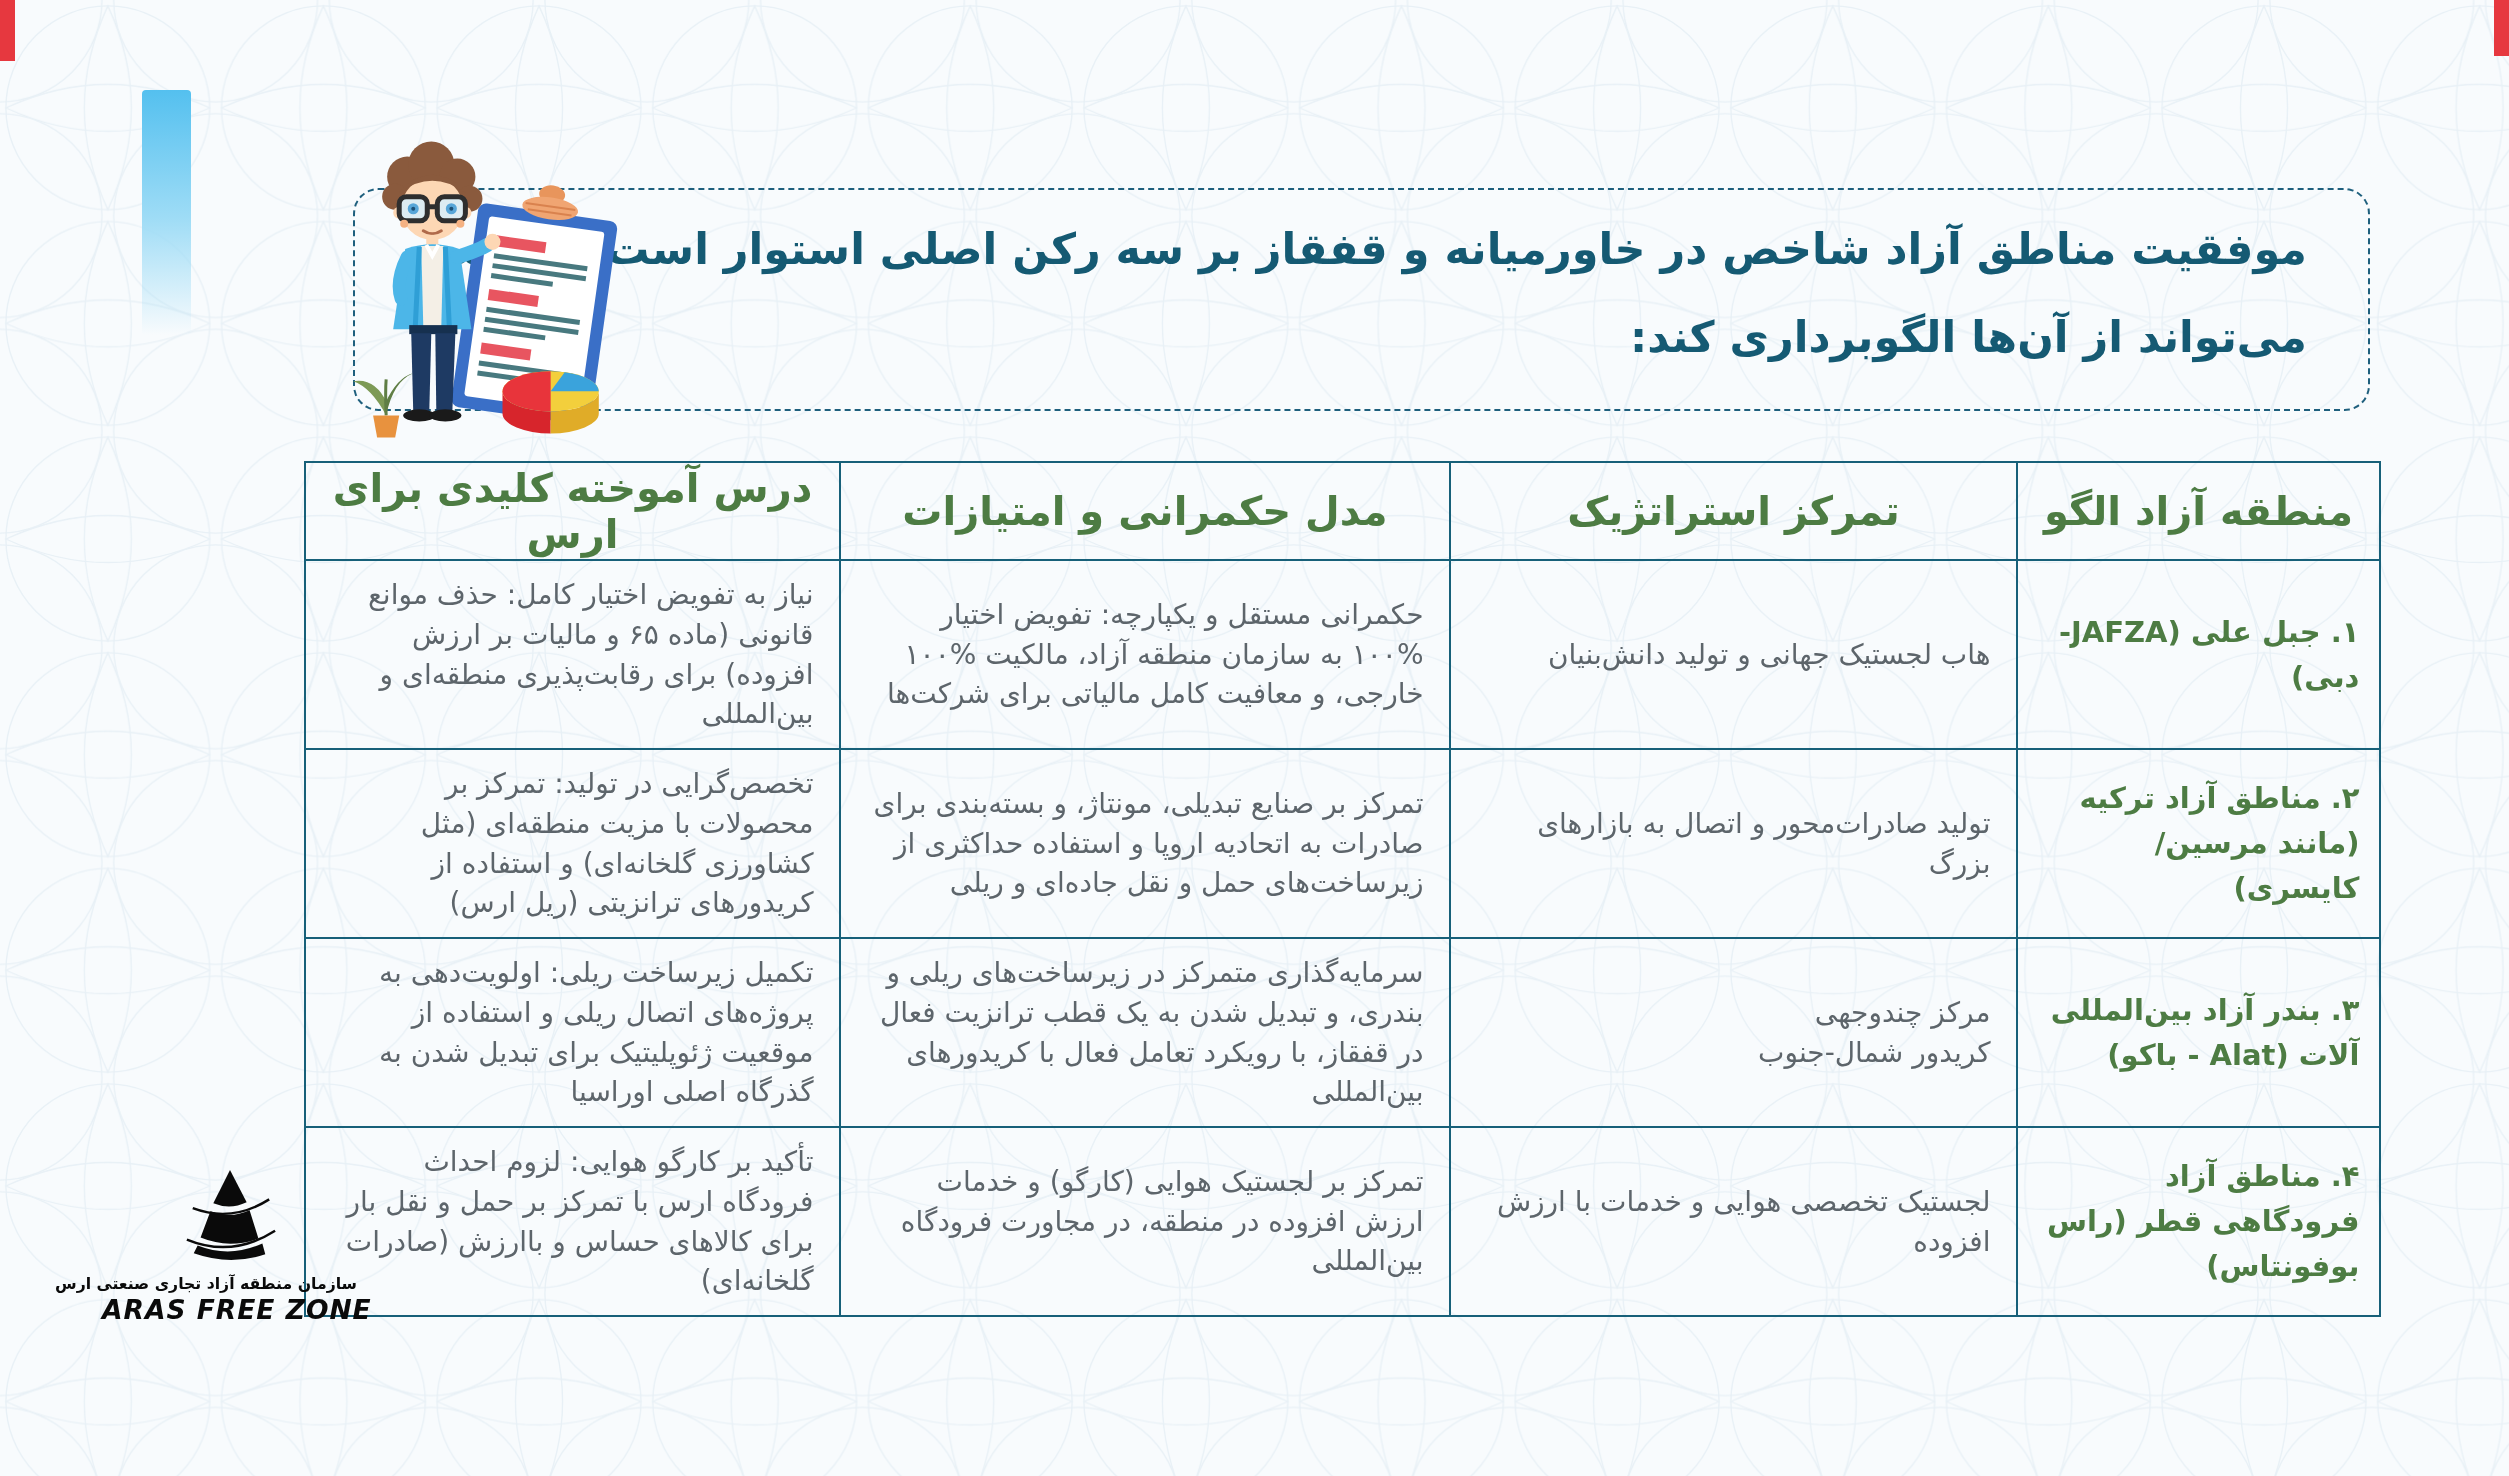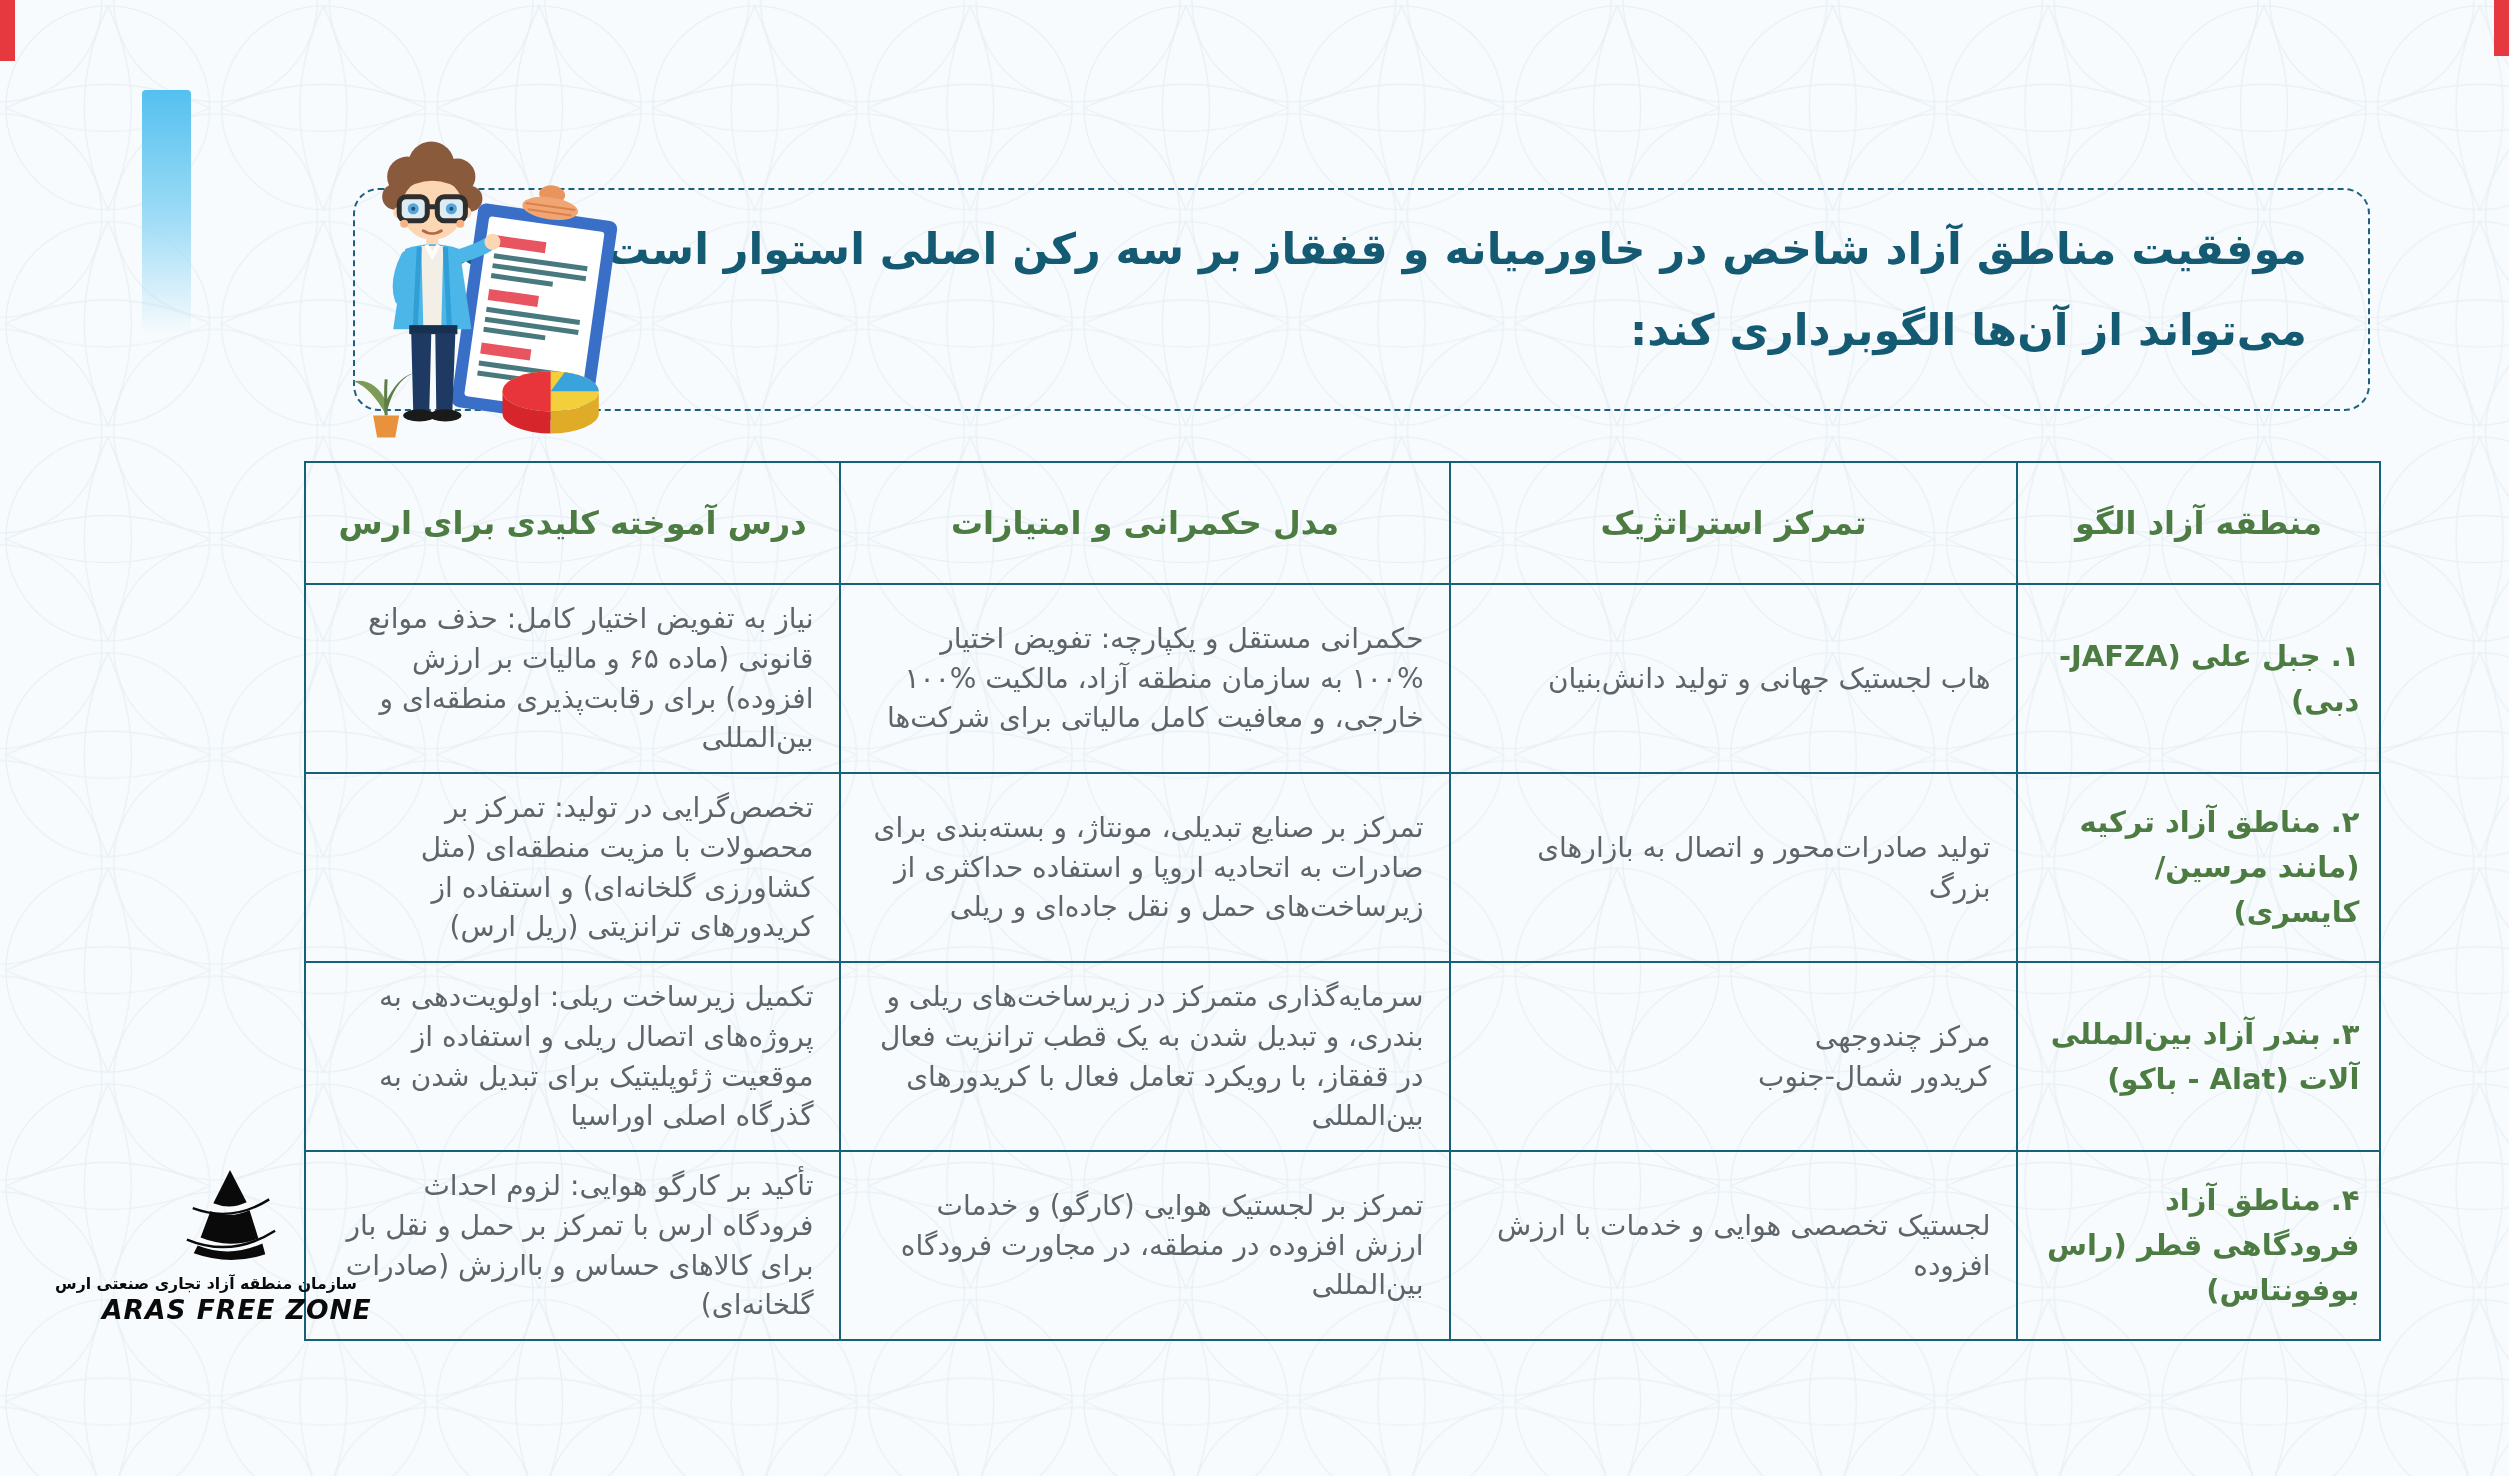--- a/index.html
+++ b/index.html
@@ -14,29 +14,29 @@
   .corner-l { left:0; width:14.7px; height:61px; }
   .corner-r { right:0; width:14.7px; height:56px; }
 
   .blue-bar { position:absolute; left:142px; top:90px; width:49px; height:245px; border-radius:3.9px;
     background:linear-gradient(180deg,#54c0ef 0%, #9edcf6 52%, rgba(255,255,255,0) 100%); z-index:1; }
 
   .title-box { position:absolute; left:353px; top:188px; width:2017px; height:223px;
     border:2.9px dashed #1e5f7d; border-radius:25.5px; direction:rtl; text-align:right;
     padding:33px 61px 0 61px; color:#155a73; font-weight:bold; z-index:1; }
   .title-line1, .title-line2 { font-size:43px; line-height:1.25; }
-  .title-line2 { margin-top:27px; }
+  .title-line2 { margin-top:34px; }
 
   .illustration { position:absolute; left:335px; top:118px; width:331px; height:337px; z-index:2; }
 
   .info-table { position:absolute; left:304px; top:461px; width:2074px; direction:rtl;
     border-collapse:collapse; table-layout:fixed; z-index:1; }
   .info-table, .info-table th, .info-table td { border:2.9px solid #176079; }
   .info-table th, .info-table td { border-left-width:2px; border-right-width:2px; }
-  .info-table th { height:122px; font-size:32px; font-weight:bold; color:#4d7c43;
+  .info-table th { height:98px; font-size:40px; font-weight:bold; color:#4d7c43;
     text-align:center; vertical-align:middle; }
   .info-table td { height:189px; vertical-align:middle; padding:9.8px 25.5px;
     font-size:28px; line-height:1.42; color:#5d656b; text-align:right; white-space:pre-line; }
   .info-table td.zone { color:#4d7c43; font-weight:bold; font-size:29px; line-height:1.55; padding:9.8px 19.6px;margin-left:6px; }
 
   .logo { position:absolute; left:102px; top:1166px; width:255px; color:#0a0a0a; z-index:1; }
   .logo svg { display:block; margin:0 auto; }
   .logo-fa { font-size:15.7px; font-weight:bold; direction:rtl; margin-top:2px; white-space:nowrap; }
   .logo-en { font-size:26.5px; font-weight:bold; letter-spacing:1px; margin-top:1px; white-space:nowrap;font-style:italic; }
 </style>

